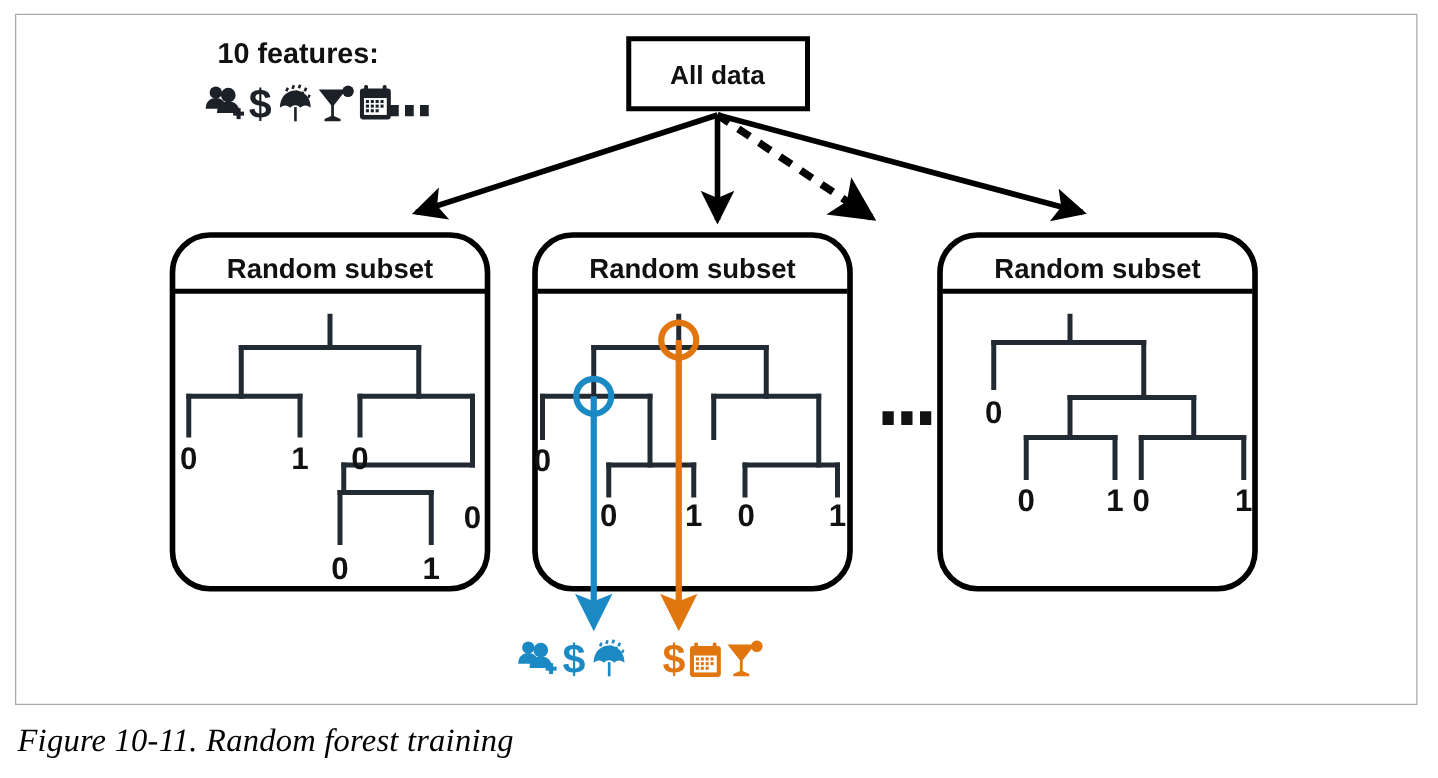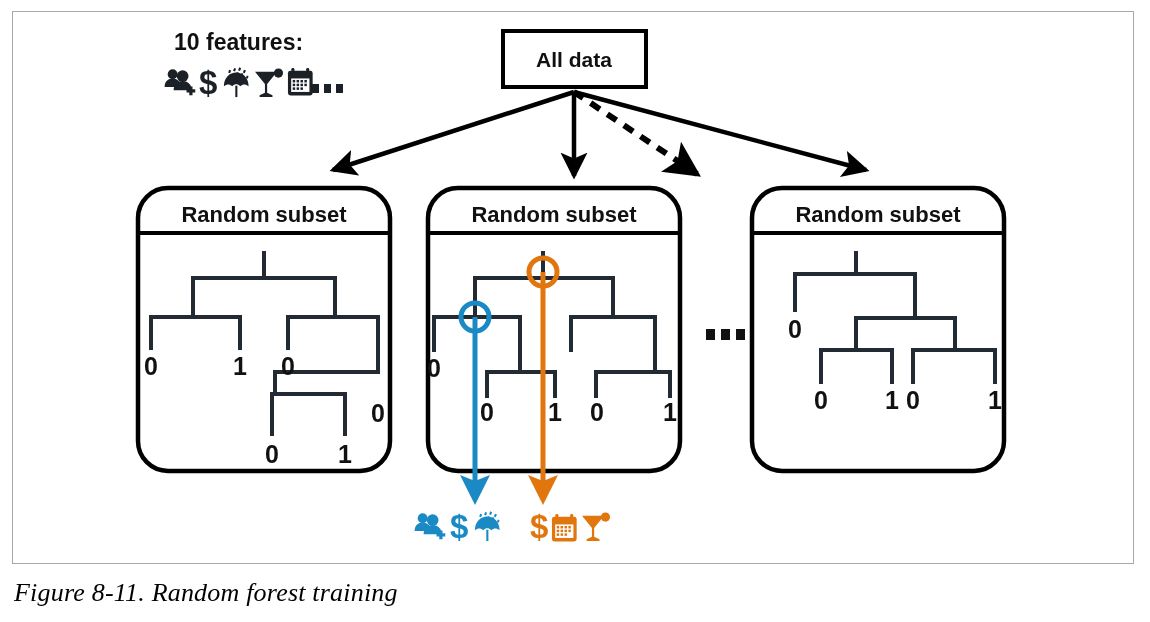--- a/index.html
+++ b/index.html
@@ -260,15 +260,15 @@
             <use href="#g-calendar"></use>
           </g>
         <g transform="translate(582,512) scale(0.92)">
             <use href="#g-cocktail"></use>
           </g>
       </g>
     </g>
 
   </svg>
 
-  <div class="cap">Figure 8-11. Random forest training</div>
+  <div class="cap">Figure 10-11. Random forest training</div>
 
 </div>
 
 </body></html>

